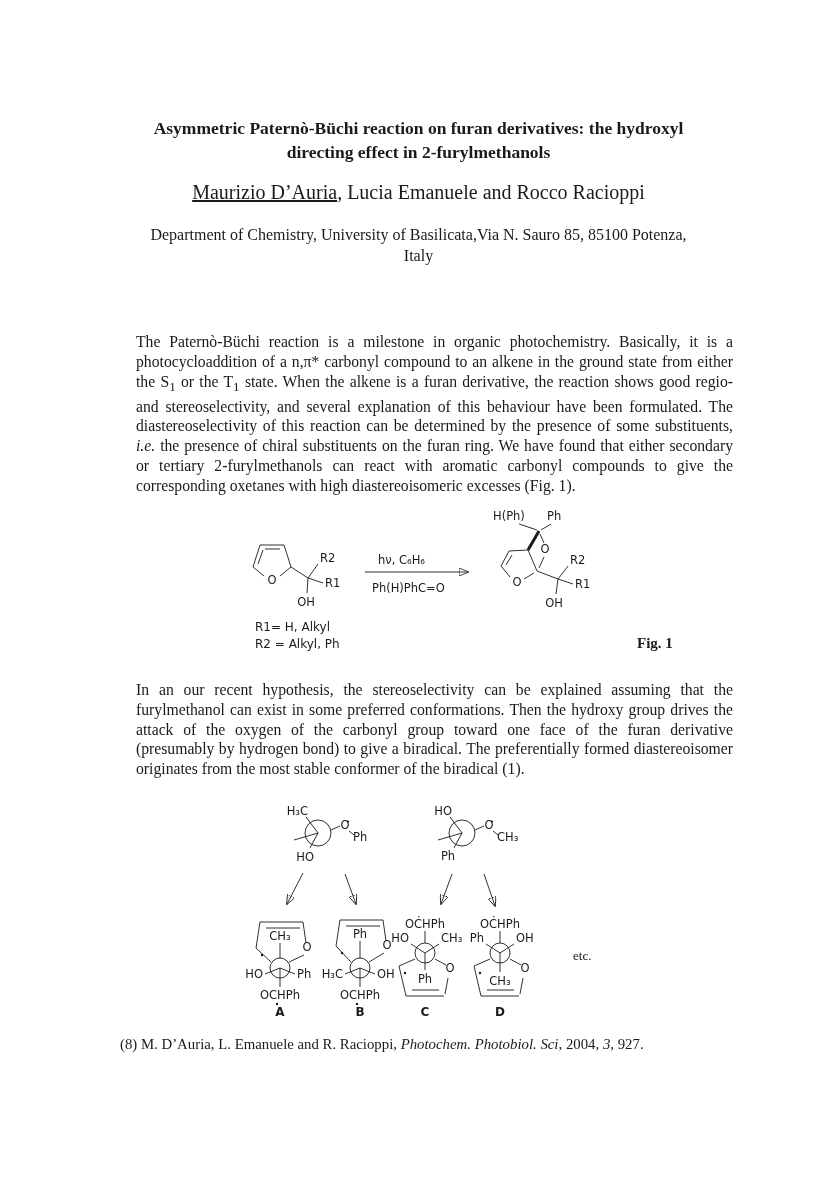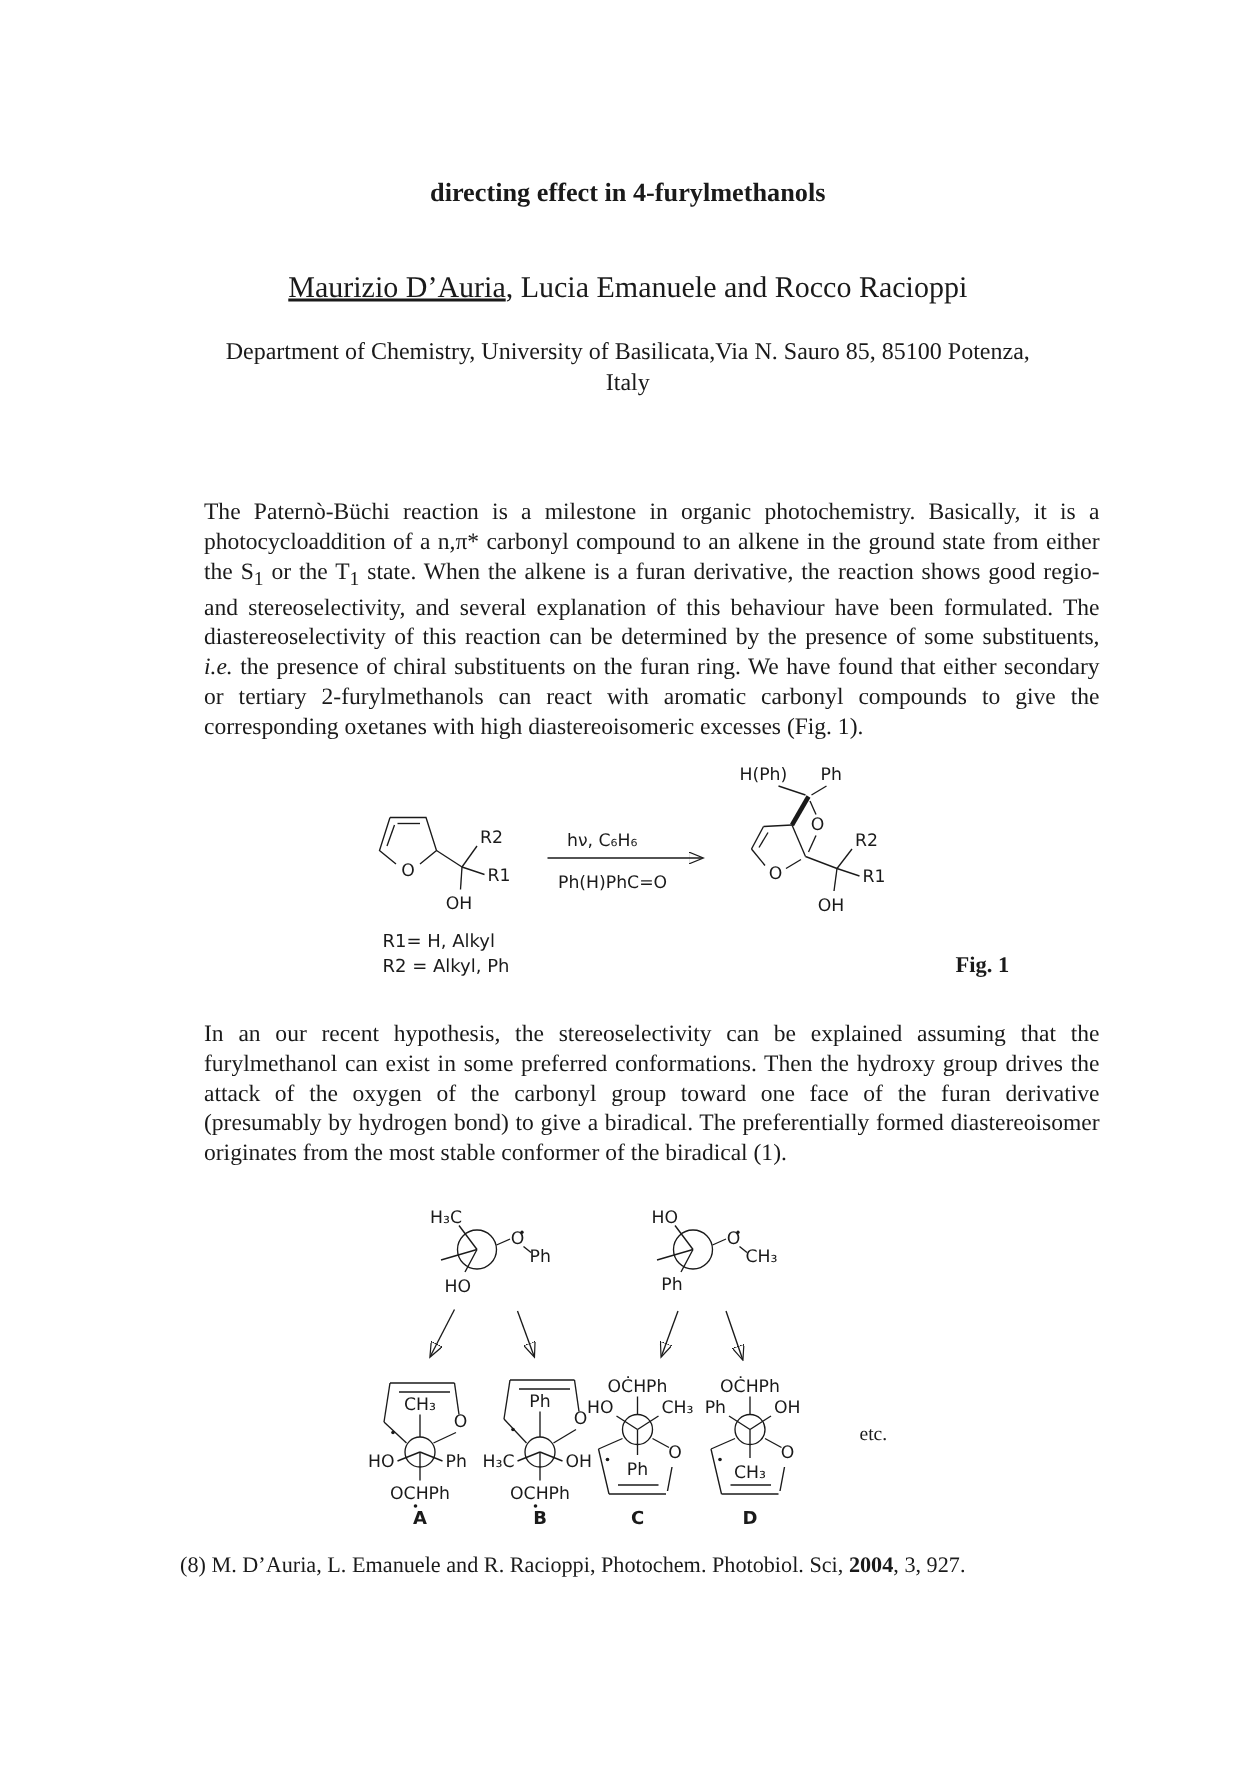--- a/index.html
+++ b/index.html
@@ -20,42 +20,43 @@
   .para {
     left:120px; width:597px; font-size:15.7px; line-height:19.8px;
     text-align:justify; margin:16px;
   }
   #para1 { top:316px; }
   #para2 { top:664px; }
   .fig { left:120px; }
   #fig1 { top:500px; }
   #fig2 { top:790px; }
   .footnote { left:120px; top:1036px; width:650px; font-size:14.8px; }
-  .footnote .it { }
-  .footnote .bd { font-weight:bold; }
+  .footnote .it { font-style:italic; }
+  .footnote .bd { font-weight:normal; }
 
   svg text {
     font-family:"DejaVu Sans", sans-serif; font-size:11.5px; fill:#1a1a1a;
     stroke:none;
   }
   svg text.legend { font-size:12px; }
   svg text.serif { font-family:"Liberation Serif", serif; }
   svg text.cap { font-weight:bold; font-size:15px; }
   svg text.lbl { font-weight:bold; font-size:12px; }
   svg text.etc { font-family:"Liberation Serif", serif; font-size:13px; }
   svg line, svg path, svg polyline { stroke:#1a1a1a; stroke-width:0.9; fill:none; }
   svg line.wedge { stroke-width:3; }
   svg circle.ringc { fill:none; stroke:#1a1a1a; stroke-width:0.9; }
   svg circle.dot { fill:#1a1a1a; stroke:none; }
 </style>
 </head>
 <body>
 
 <div class="abs title">
-  <div>directing effect in 4-furylmethanols</div>
+  <div>Asymmetric Paternò-Büchi reaction on furan derivatives: the hydroxyl</div>
+  <div>directing effect in 2-furylmethanols</div>
 </div>
 
 <div class="abs authors">
   <span class="uline">Maurizio D’Auria</span><span>, Lucia Emanuele and Rocco Racioppi</span>
 </div>
 
 <div class="abs affil">
   <div>Department of Chemistry, University of Basilicata,Via N. Sauro 85, 85100 Potenza,</div>
   <div>Italy</div>
 </div>

